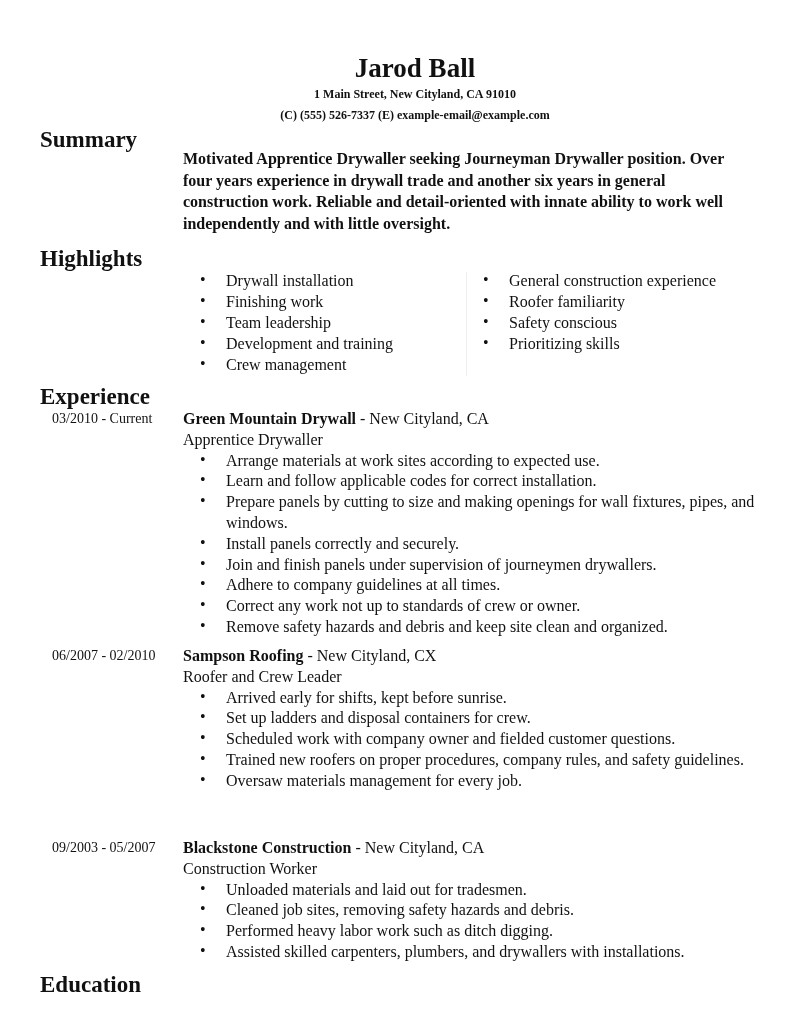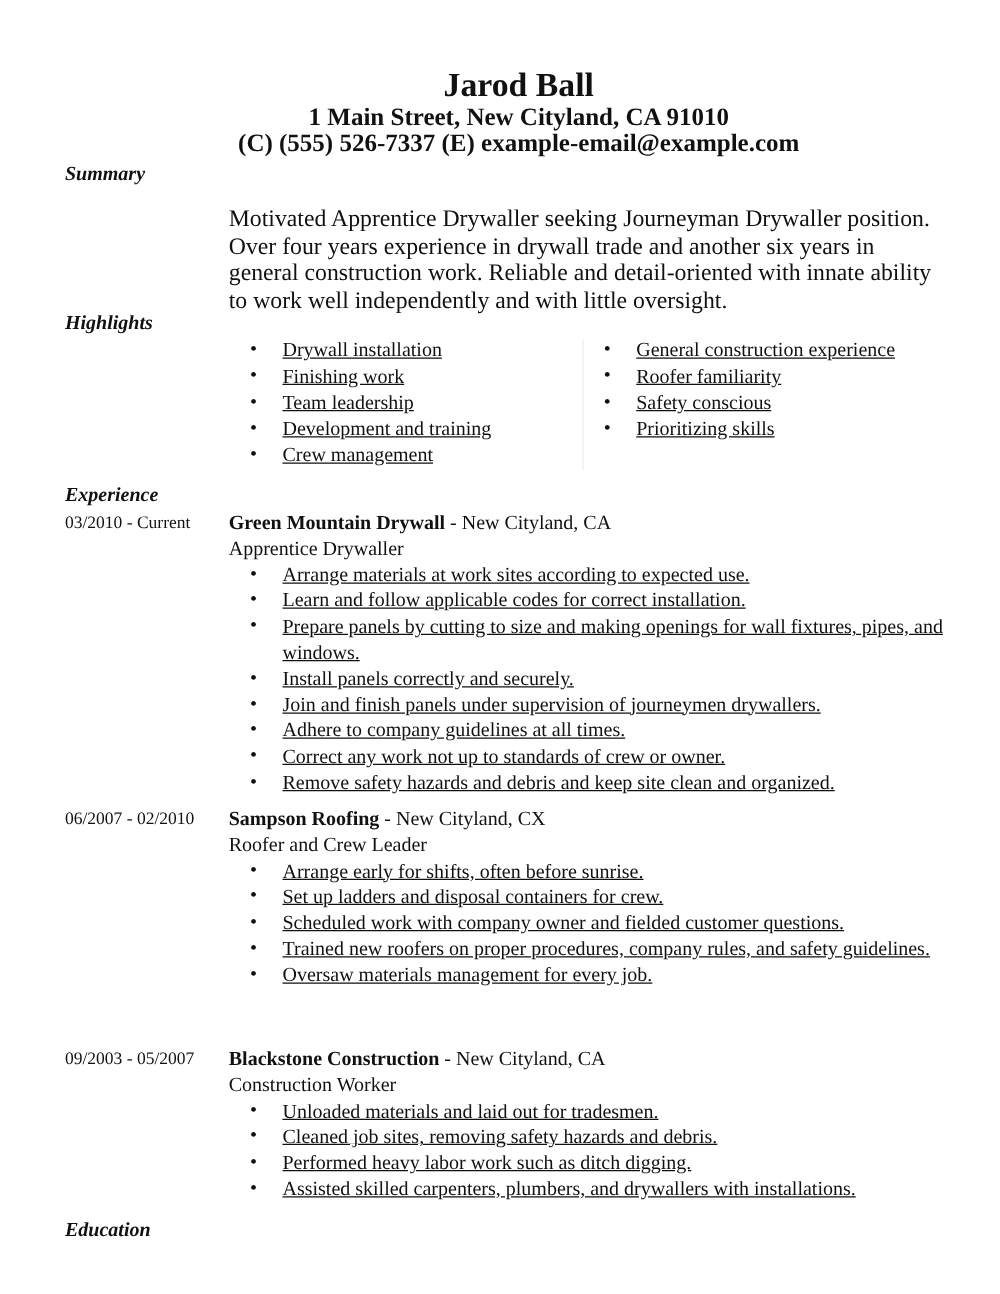--- a/index.html
+++ b/index.html
@@ -3,31 +3,31 @@
 <meta charset="utf-8">
 <style>
   html, body { margin: 0; padding: 0; background: #ffffff; }
   body {
     width: 800px; height: 1035px; overflow: hidden; position: relative;
     font-family: "Liberation Serif", "DejaVu Serif", serif;
     color: #111;
   }
   .header { position: absolute; left: 0; top: 40px; width: 800px; text-align: center; margin-top: 12px; }
   .name { font-size: 27px; font-weight: bold; line-height: 32px; margin-left: 30px; }
-  .contact { font-size: 20px; font-weight: bold; line-height: 21px; margin-left: 30px; }
+  .contact { font-size: 12px; font-weight: bold; line-height: 21px; margin-left: 30px; }
   .section-title {
-    position: absolute; left: 52px; font-size: 16px; font-weight: bold; line-height: 22px; font-style: italic;
+    position: absolute; left: 40px; font-size: 23px; font-weight: bold; line-height: 22px;
   }
   .summary {
-    position: absolute; left: 183px; top: 165px; width: 570px;
-    font-size: 19px; line-height: 21.5px;
+    position: absolute; left: 183px; top: 148px; width: 570px;
+    font-size: 16px; line-height: 21.5px; font-weight: bold;
   }
   .hl-col { position: absolute; top: 270px; font-size: 16px; line-height: 21px; }
   .hl-col ul, .job ul { list-style: none; margin: 0; padding: 0; }
-  .hl-col li, .job li { position: relative; padding-left: 26px; text-decoration: underline; }
+  .hl-col li, .job li { position: relative; padding-left: 26px; }
   .hl-col li::before, .job li::before {
     content: "\2022"; position: absolute; left: 0; top: -1px; font-size: 16px;
   }
   .hl-divider { position: absolute; left: 466px; top: 272px; width: 1px; height: 104px; background: #eeeeee; }
   .job { position: absolute; left: 52px; width: 720px; font-size: 16px; line-height: 20.8px; }
   .job .dates { position: absolute; left: 0; top: 0; font-size: 14px; font-family: Liberation Serif, serif; }
   .job .body { margin-left: 131px; }
   .job .company { font-weight: bold; }
   .job .title { font-weight: normal; }
   .job ul { margin-left: 17px; }
@@ -84,21 +84,21 @@
     </ul>
   </div>
 </div>
 
 <div class="job" style="top:646px">
   <div class="dates">06/2007 - 02/2010</div>
   <div class="body">
     <div><span class="company">Sampson Roofing</span><span> - New Cityland, CX</span></div>
     <div class="title">Roofer and Crew Leader</div>
     <ul>
-      <li>Arrange early for shifts, often before sunrise.</li>
+      <li>Arrived early for shifts, kept before sunrise.</li>
       <li>Set up ladders and disposal containers for crew.</li>
       <li>Scheduled work with company owner and fielded customer questions.</li>
       <li>Trained new roofers on proper procedures, company rules, and safety guidelines.</li>
       <li>Oversaw materials management for every job.</li>
     </ul>
   </div>
 </div>
 
 <div class="job" style="top:838px">
   <div class="dates">09/2003 - 05/2007</div>

